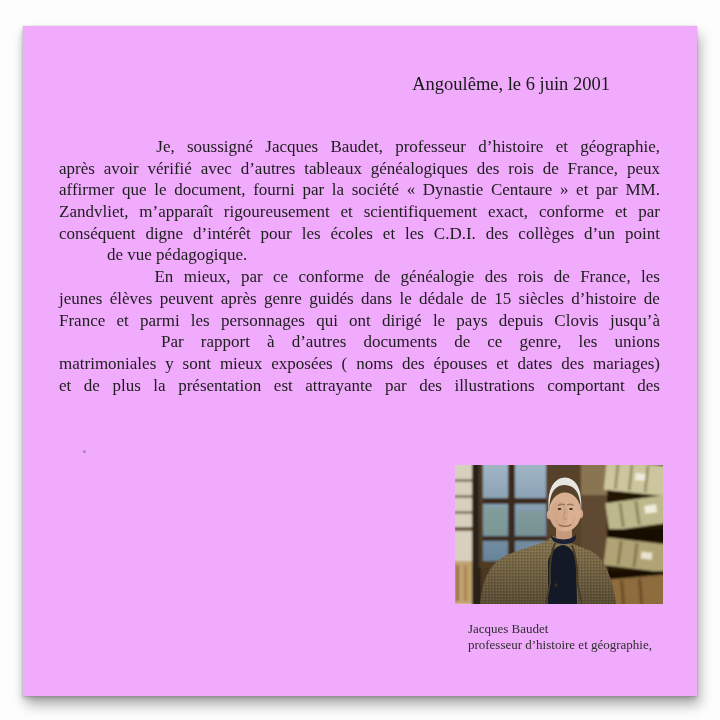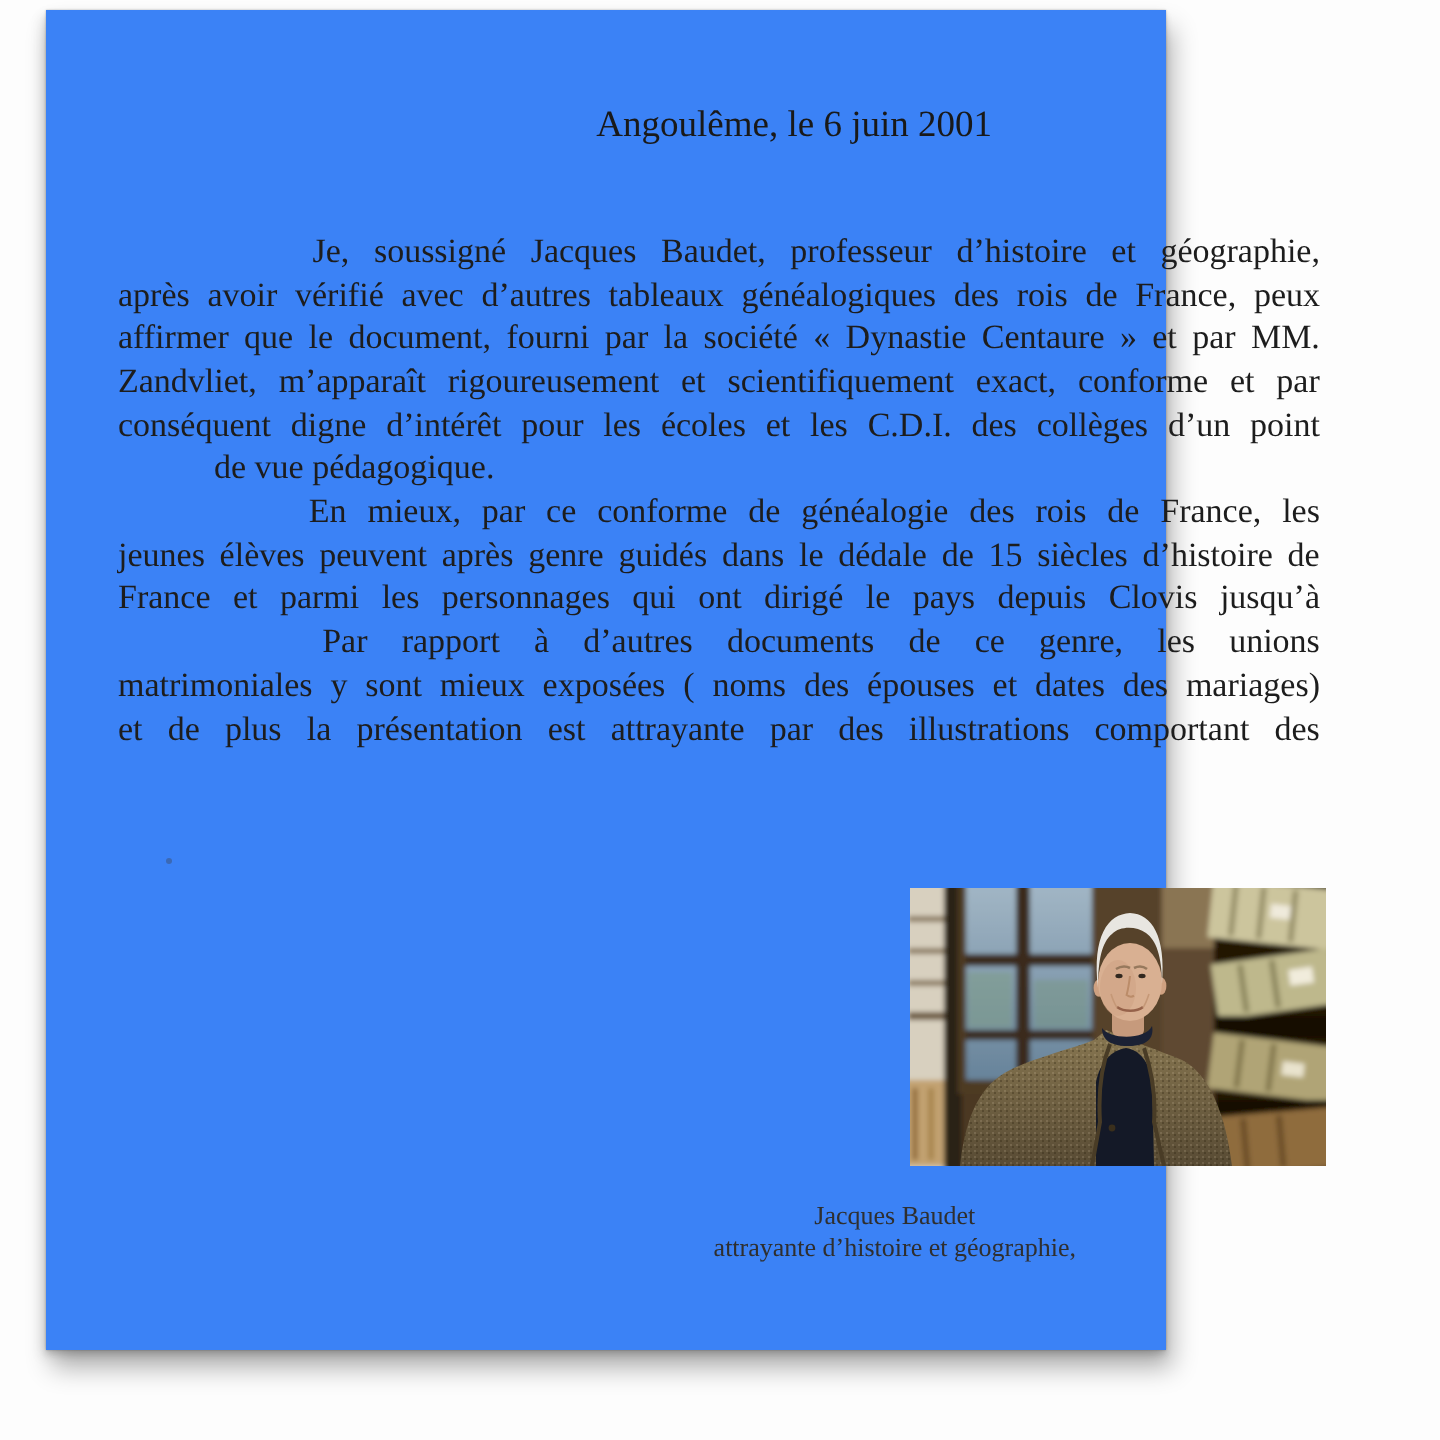--- a/index.html
+++ b/index.html
@@ -12,24 +12,24 @@
     overflow: hidden;
   }
   .canvas {
     position: relative;
     width: 720px;
     height: 720px;
   }
   .page {
     position: absolute;
     left: 23px;
-    top: 5px;
-    width: 560px;
+    top: 26px;
+    width: 674px;
     height: 670px;
-    background: #3b82f6;
+    background: #f0abfc;
     box-shadow:
       0 2px 3px rgba(0,0,0,0.12),
       3px 9px 12px rgba(0,0,0,0.30),
       -2px 3px 6px rgba(0,0,0,0.10),
       0 0 1px rgba(0,0,0,0.25);
   }
   .dateline {
     position: absolute;
     top: 48px;
     right: 87px;
@@ -43,38 +43,38 @@
     top: 110px;
     width: 601px;
     font-size: 17px;
     line-height: 21.7px;
     color: #1d1d1d;
   }
   .line {
     display: flex;
     justify-content: space-between;
     height: 21.7px;
-    align-items: flex-end;
+    align-items: center;
   }
   .line span { white-space: pre; flex: 0 0 auto; }
   .line .ind { flex: 0 0 85px; }
   .line.last { display: block; margin-left: 48px; }
   .photo-frame {
     position: absolute;
     left: 432px;
     top: 439px;
     width: 208px;
     height: 139px;
   }
   .photo-frame svg { display: block; width: 100%; height: 100%; }
   .caption {
     position: absolute;
     right: 45px;
     top: 595px;
-    text-align: center;
+    text-align: left;
     font-size: 13px;
     line-height: 16px;
     color: #2f2f2f;
     white-space: nowrap;
   }
   .artifact {
     position: absolute;
     left: 60px;
     top: 424px;
     width: 3px;
@@ -350,17 +350,17 @@
           <path d="M103.5,59.5 C107,62 113.5,62 116.5,59.5" stroke="#96624a" stroke-width="1.2" fill="none"></path>
           <path d="M100.5,53 C101.5,56 102.3,58 103.5,59.8" stroke="#c59877" stroke-width="0.8" fill="none"></path>
           <path d="M119.5,53 C118.5,56 117.8,58 116.5,59.8" stroke="#c59877" stroke-width="0.8" fill="none"></path>
           <circle cx="101" cy="120" r="1.7" fill="#3a2f1c"></circle>
         </g>
       </svg>
     </div>
 
     <div class="caption">
       <div>Jacques Baudet</div>
-      <div>attrayante d’histoire et géographie,</div>
+      <div>professeur d’histoire et géographie,</div>
     </div>
 
   </div>
 </div>
 
 </body></html>

